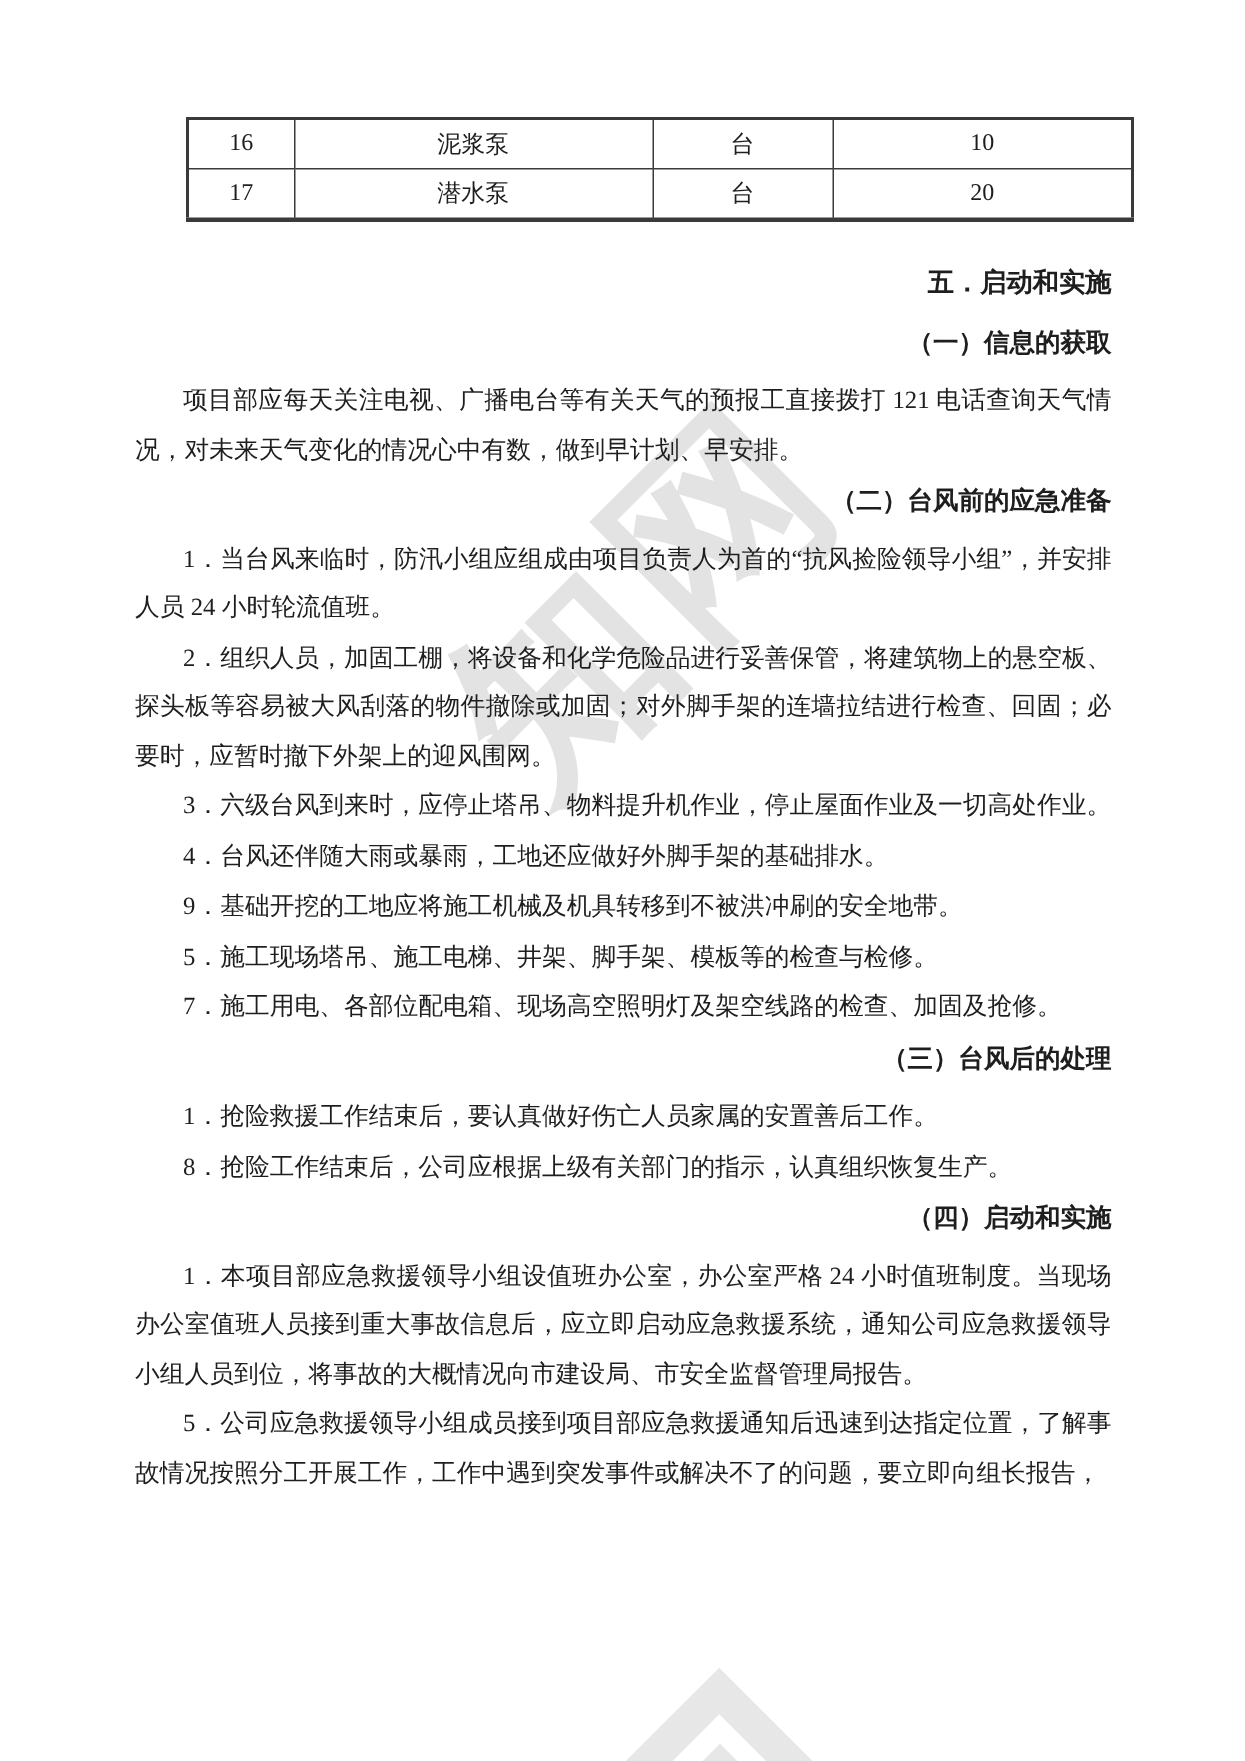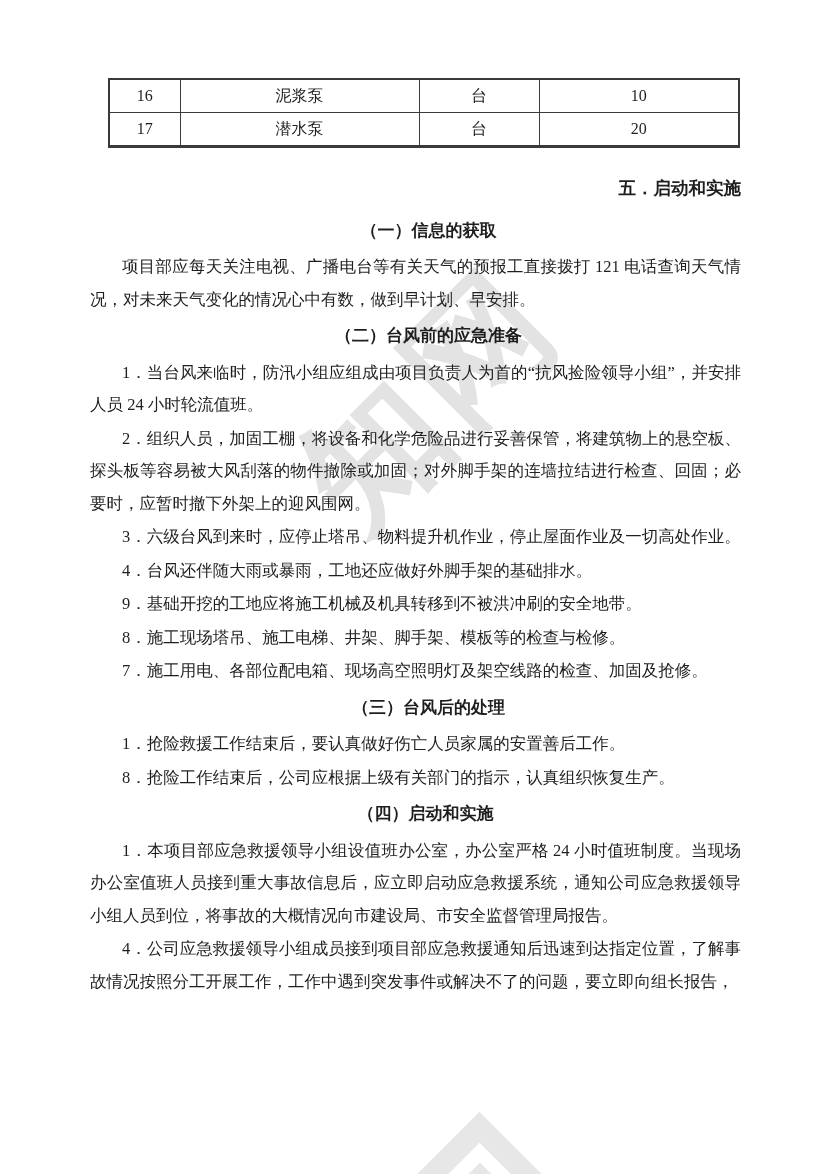--- a/index.html
+++ b/index.html
@@ -30,21 +30,21 @@
     box-sizing:border-box;
     border:22px solid #e7e7e7;
     background:transparent;
     z-index:1;
   }
   .wm-diamond.outer { left:392px; top:1148px; width:175px; height:175px; }
   .wm-diamond.inner { left:428px; top:1184px; width:104px; height:104px; border-width:16px; }
 
   
   .equip-table {
-    position:absolute; left:108px; top:78px; z-index:2;
+    position:absolute; left:124px; top:78px; z-index:2;
     border-collapse:collapse;
     border:2px solid #3a3a3a;
     border-bottom-width:3px;
     font-size:16px;
   }
   .equip-table td {
     border:1.5px solid #3a3a3a;
     text-align:center; vertical-align:middle;
     height:32px; padding:0;
   }
@@ -58,23 +58,23 @@
     position:absolute; left:90px; top:172px; width:651px; z-index:2;
     font-size:16.5px; line-height:32.5px;
     text-align:justify;
   }
   .h1 {
     font-family:"Liberation Sans", sans-serif;
     font-weight:700; font-size:17.5px;
     margin:0 0 10px 32px; text-align:right; line-height:32.5px;
   }
   .h2 {
-    font-family:Liberation Serif, serif;
+    font-family:Liberation Mono, monospace;
     font-weight:700; font-size:17px;
-    margin:4px 0 4px 26px; text-align:center; line-height:32.5px;
+    margin:4px 0 4px 26px; text-align:right; line-height:32.5px;
   }
   .h2-deep { margin-left:20px; }
   .para { margin:1px 0; text-indent:32px; }
 </style>
 </head>
 <body>
 
 <div class="page">
 
   <div class="wm-mid">知网</div>
@@ -107,23 +107,23 @@
   <div class="content">
     <div class="h1">五．启动和实施</div>
     <div class="h2">（一）信息的获取</div>
     <div class="para">项目部应每天关注电视、广播电台等有关天气的预报工直接拨打 121 电话查询天气情况，对未来天气变化的情况心中有数，做到早计划、早安排。</div>
     <div class="h2">（二）台风前的应急准备</div>
     <div class="para">1．当台风来临时，防汛小组应组成由项目负责人为首的“抗风捡险领导小组”，并安排人员 24 小时轮流值班。</div>
     <div class="para">2．组织人员，加固工棚，将设备和化学危险品进行妥善保管，将建筑物上的悬空板、探头板等容易被大风刮落的物件撤除或加固；对外脚手架的连墙拉结进行检查、回固；必要时，应暂时撤下外架上的迎风围网。</div>
     <div class="para">3．六级台风到来时，应停止塔吊、物料提升机作业，停止屋面作业及一切高处作业。</div>
     <div class="para">4．台风还伴随大雨或暴雨，工地还应做好外脚手架的基础排水。</div>
     <div class="para">9．基础开挖的工地应将施工机械及机具转移到不被洪冲刷的安全地带。</div>
-    <div class="para">8．施工现场塔吊、施工电梯、井架、脚手架、模板等的检查与检修。</div>
+    <div class="para">5．施工现场塔吊、施工电梯、井架、脚手架、模板等的检查与检修。</div>
     <div class="para">7．施工用电、各部位配电箱、现场高空照明灯及架空线路的检查、加固及抢修。</div>
     <div class="h2">（三）台风后的处理</div>
     <div class="para">1．抢险救援工作结束后，要认真做好伤亡人员家属的安置善后工作。</div>
     <div class="para">8．抢险工作结束后，公司应根据上级有关部门的指示，认真组织恢复生产。</div>
     <div class="h2 h2-deep">（四）启动和实施</div>
     <div class="para">1．本项目部应急救援领导小组设值班办公室，办公室严格 24 小时值班制度。当现场办公室值班人员接到重大事故信息后，应立即启动应急救援系统，通知公司应急救援领导小组人员到位，将事故的大概情况向市建设局、市安全监督管理局报告。</div>
-    <div class="para">4．公司应急救援领导小组成员接到项目部应急救援通知后迅速到达指定位置，了解事故情况按照分工开展工作，工作中遇到突发事件或解决不了的问题，要立即向组长报告，</div>
+    <div class="para">5．公司应急救援领导小组成员接到项目部应急救援通知后迅速到达指定位置，了解事故情况按照分工开展工作，工作中遇到突发事件或解决不了的问题，要立即向组长报告，</div>
   </div>
 
 </div>
 
 </body></html>

